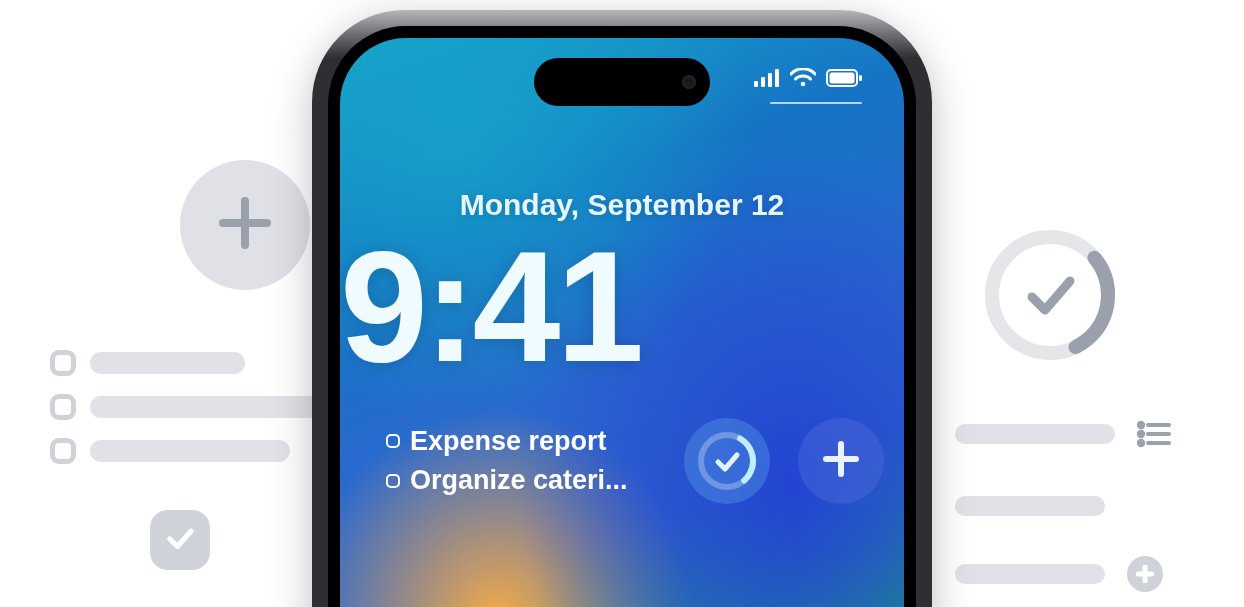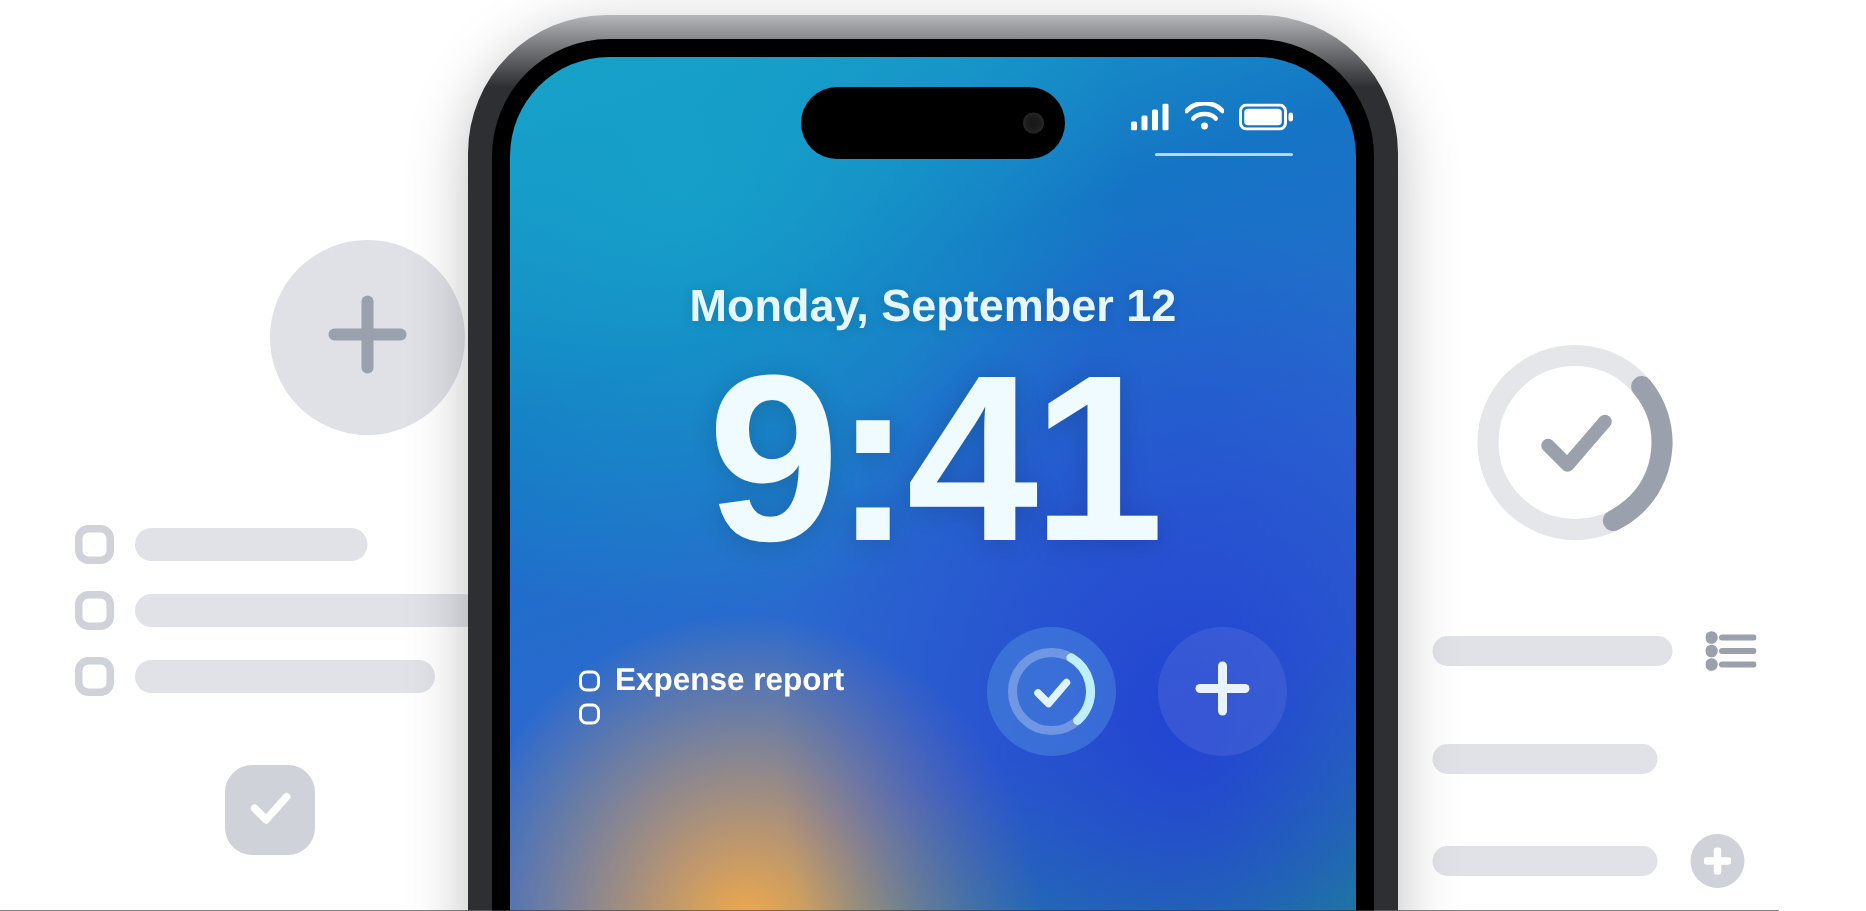--- a/index.html
+++ b/index.html
@@ -110,27 +110,27 @@
     position:absolute; top:64px; right:42px; width:92px; height:2px; background:rgba(255,255,255,.7); border-radius:2px;
   }
 
   .date {
     position:absolute; top:150px; left:0; right:0;
     text-align:center; color:#e6f6ff; font-size:30px; font-weight:600;
     text-shadow: 0 1px 8px rgba(0,0,0,.15);
   }
   .clock {
     position:absolute; top:178px; left:0; right:0;
-    text-align:center; color:#f0fbff; font-size:158px; font-weight:700; letter-spacing:-4px;
+    color:#f0fbff; font-size:158px; font-weight:700; letter-spacing:-4px;
     text-shadow: 0 2px 18px rgba(0,0,0,.15);
   }
 
   .widgets { position:absolute; top:380px; left:46px; right:46px; display:flex; align-items:center; gap:28px; }
 
-  .todo-widget { color:#fff; font-size:21px; font-weight:700; line-height:1.45; flex:0 0 auto; }
+  .todo-widget { color:#fff; font-size:27px; font-weight:700; line-height:1.45; flex:0 0 auto; }
   .todo-widget .item { display:flex; align-items:center; gap:10px; }
   .todo-widget .check { width:14px; height:14px; border:2.4px solid #fff; border-radius:5px; display:inline-block; }
 
   .spacer { flex:1 1 auto; }
 
   .round-btn {
     width:86px; height:86px; border-radius:50%;
     display:flex; align-items:center; justify-content:center;
     flex:0 0 auto;
   }
@@ -252,20 +252,21 @@
       <div class="clock">9:41</div>
 
       <div class="widgets">
         <div class="todo-widget">
           <div class="item">
             <span class="check"></span>
             <span>Expense report</span>
           </div>
           <div class="item">
             <span class="check"></span>
+            <span>Organize cateri...</span>
           </div>
         </div>
 
         <div class="spacer"></div>
 
         <div class="round-btn complete-btn">
           <div class="ring-wrap">
             <svg class="ring" viewBox="0 0 62 62">
               <circle cx="31" cy="31" r="26" fill="none" stroke="rgba(255,255,255,.28)" stroke-width="6"></circle>
               <circle cx="31" cy="31" r="26" fill="none" stroke="#bfeeff" stroke-width="6" stroke-linecap="round" stroke-dasharray="164" stroke-dashoffset="115" transform="rotate(-60 31 31)"></circle>

